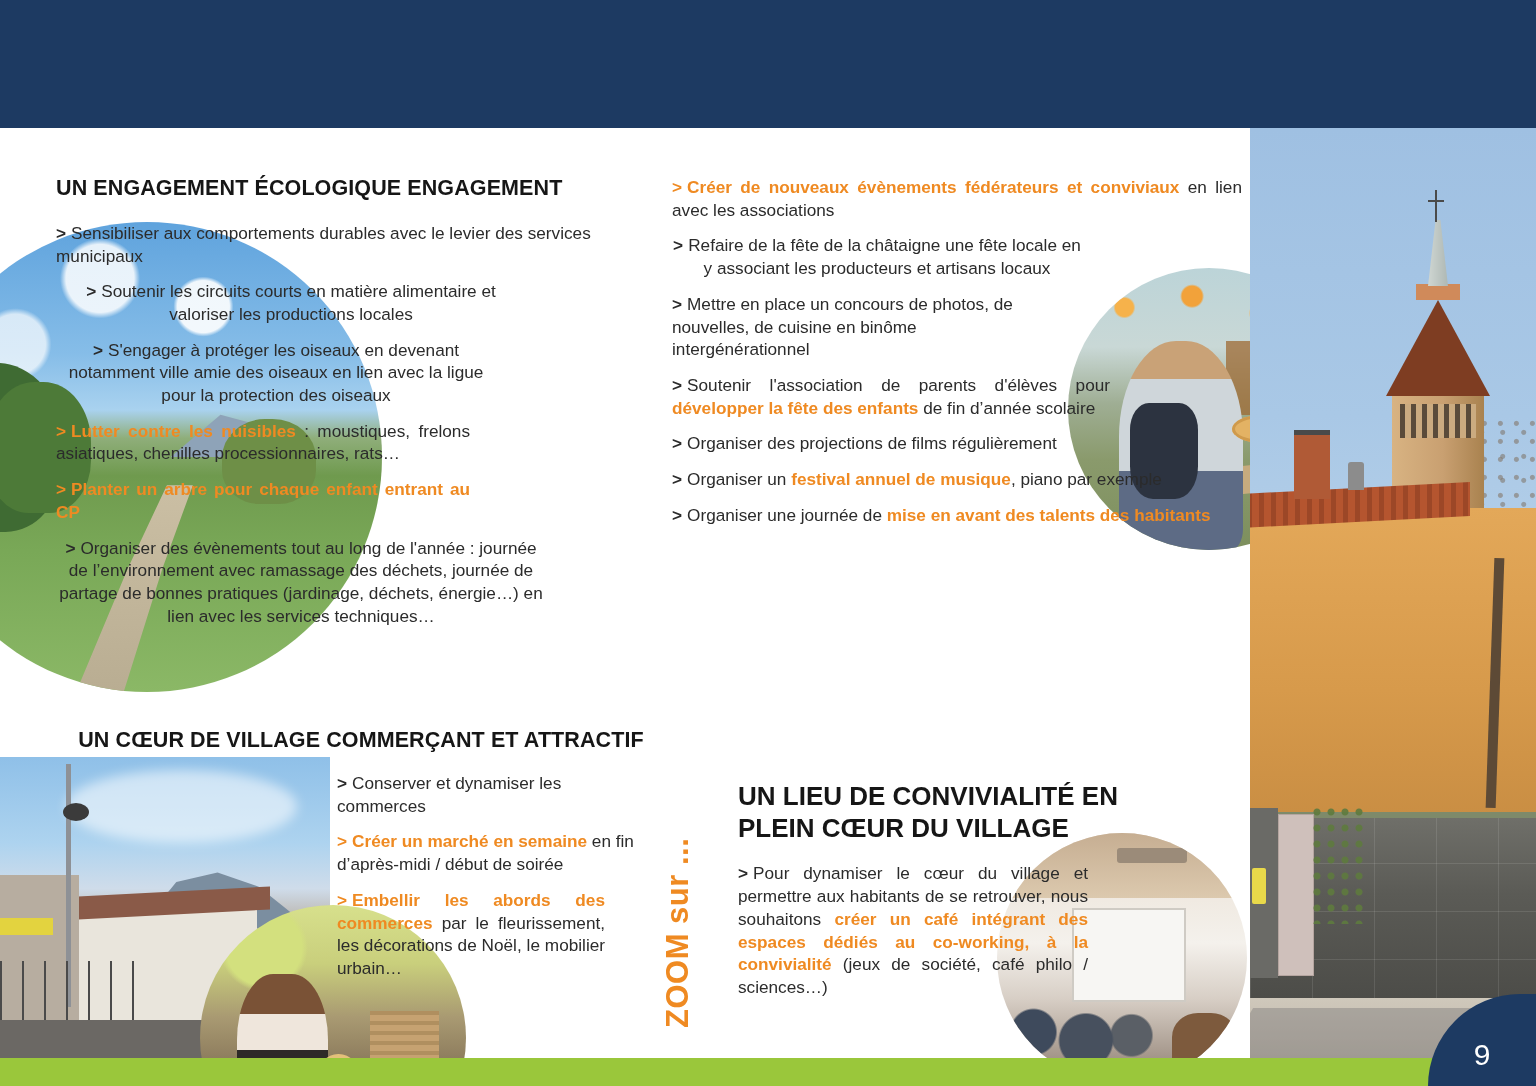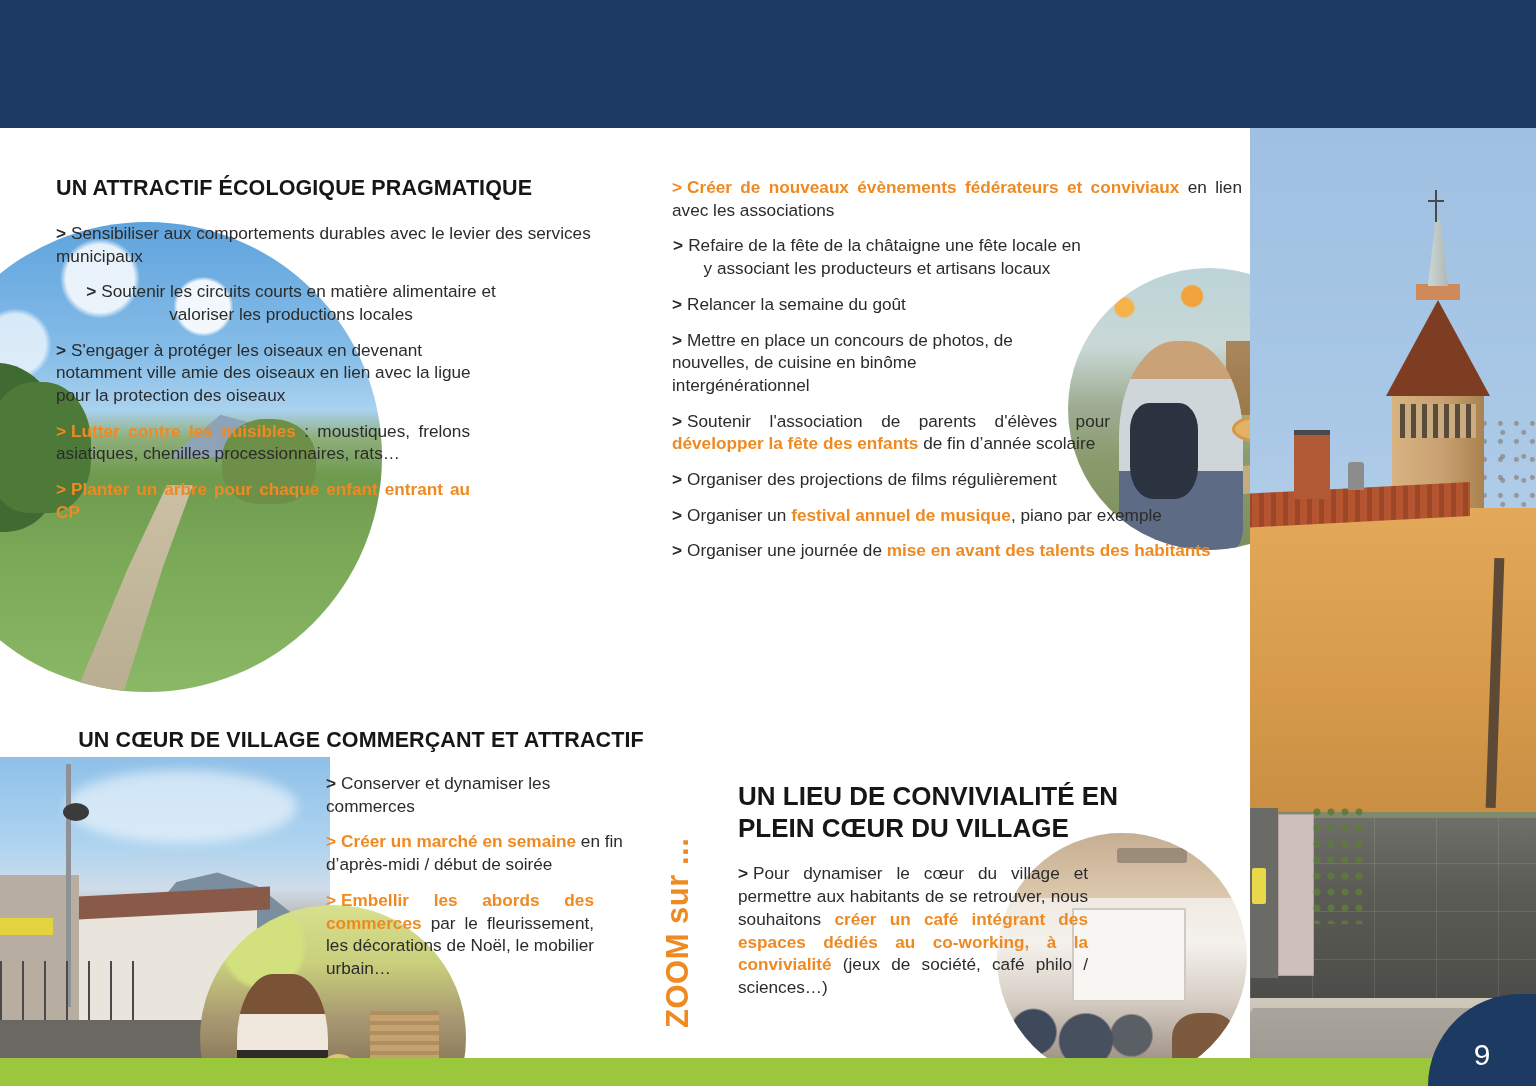--- a/index.html
+++ b/index.html
@@ -143,28 +143,28 @@
   ul.bl{list-style:none;margin:0;padding:0;}
   ul.bl li{position:relative;padding-left:0;margin:0 0 13px 0;font-size:17.2px;line-height:1.32;color:#2b2b2b;}
   .chev{color:#2b2b2b;font-weight:bold;margin-right:5px;}
   .chev.o{color:#ef8a22;}
   .hl{color:#ef8a22;font-weight:bold;}
   .just{text-align:justify;}
 
   
   .lx1{margin-left:14px;width:560px;text-align:left;}
   .lx2{margin-left:110px;width:470px;text-align:center;}
-  .lx3{margin-left:150px;width:440px;}
+  .lx3{margin-left:150px;width:440px;text-align:center;}
   .lx4{margin-left:176px;width:414px;text-align:justify;}
   .lx5{margin-left:176px;width:414px;text-align:justify;}
   .lx6{margin-left:110px;width:490px;text-align:center;}
 
   
   .bl-title{position:absolute;left:56px;top:728px;width:610px;z-index:14;text-align:center;}
-  .bl-body{position:absolute;left:326px;top:772px;width:304px;z-index:14;}
+  .bl-body{position:absolute;left:337px;top:772px;width:304px;z-index:14;}
   .bl-body li{margin-bottom:13px;}
   .bb2{margin-left:0;}
   .bb3{margin-left:34px;width:268px;text-align:justify;}
 
   
   .zoom-wrap{position:absolute;left:672px;top:768px;width:572px;height:300px;z-index:16;}
   .zoom-label{
     position:absolute;left:-12px;top:0px;width:260px;height:46px;
     transform:rotate(-90deg);transform-origin:left top;
     translate:0 260px;
@@ -247,50 +247,50 @@
 
   <div class="circ photo-cafe">
     <div class="cf-ceil"></div>
     <div class="cf-vent"></div>
     <div class="cf-win"></div>
     <div class="cf-people"></div>
     <div class="cf-chair"></div>
   </div>
 
   <div class="col-left">
-    <h2 class="sec-title">UN ATTRACTIF ÉCOLOGIQUE PRAGMATIQUE</h2>
+    <h2 class="sec-title">UN ENGAGEMENT ÉCOLOGIQUE ENGAGEMENT</h2>
     <ul class="bl">
       <li class="lx1">
         <span class="chev">&gt;</span><span>Sensibiliser aux comportements durables avec le levier des services municipaux</span>
       </li>
       <li class="lx2">
         <span class="chev">&gt;</span><span>Soutenir les circuits courts en matière alimentaire et valoriser les productions locales</span>
       </li>
       <li class="lx3">
         <span class="chev">&gt;</span><span>S'engager à protéger les oiseaux en devenant notamment ville amie des oiseaux en lien avec la ligue pour la protection des oiseaux</span>
       </li>
       <li class="lx4">
         <span class="chev o">&gt;</span><span class="hl">Lutter contre les nuisibles</span><span> : moustiques, frelons asiatiques, chenilles processionnaires, rats…</span>
       </li>
       <li class="lx5">
         <span class="chev o">&gt;</span><span class="hl">Planter un arbre pour chaque enfant entrant au CP</span>
+      </li>
+      <li class="lx6">
+        <span class="chev">&gt;</span><span>Organiser des évènements tout au long de l'année : journée de l’environnement avec ramassage des déchets, journée de partage de bonnes pratiques (jardinage, déchets, énergie…) en lien avec les services techniques…</span>
       </li>
     </ul>
   </div>
 
   <div class="col-right">
     <ul class="bl">
       <li class="just" style="width:570px;">
         <span class="chev o">&gt;</span><span class="hl">Créer de nouveaux évènements fédérateurs et conviviaux</span><span> en lien avec les associations</span>
       </li>
       <li style="width:410px;text-align:center;">
         <span class="chev">&gt;</span><span>Refaire de la fête de la châtaigne une fête locale en y associant les producteurs et artisans locaux</span>
-      </li>
-      <li style="width:410px;">
-        <span class="chev">&gt;</span><span>Relancer la semaine du goût</span>
       </li>
       <li style="width:382px;">
         <span class="chev">&gt;</span><span>Mettre en place un concours de photos, de nouvelles, de cuisine en binôme intergénérationnel</span>
       </li>
       <li class="just" style="width:438px;">
         <span class="chev">&gt;</span><span>Soutenir l'association de parents d'élèves pour </span><span class="hl">développer la fête des enfants</span><span> de fin d’année scolaire</span>
       </li>
       <li style="width:560px;">
         <span class="chev">&gt;</span><span>Organiser des projections de films régulièrement</span>
       </li>

